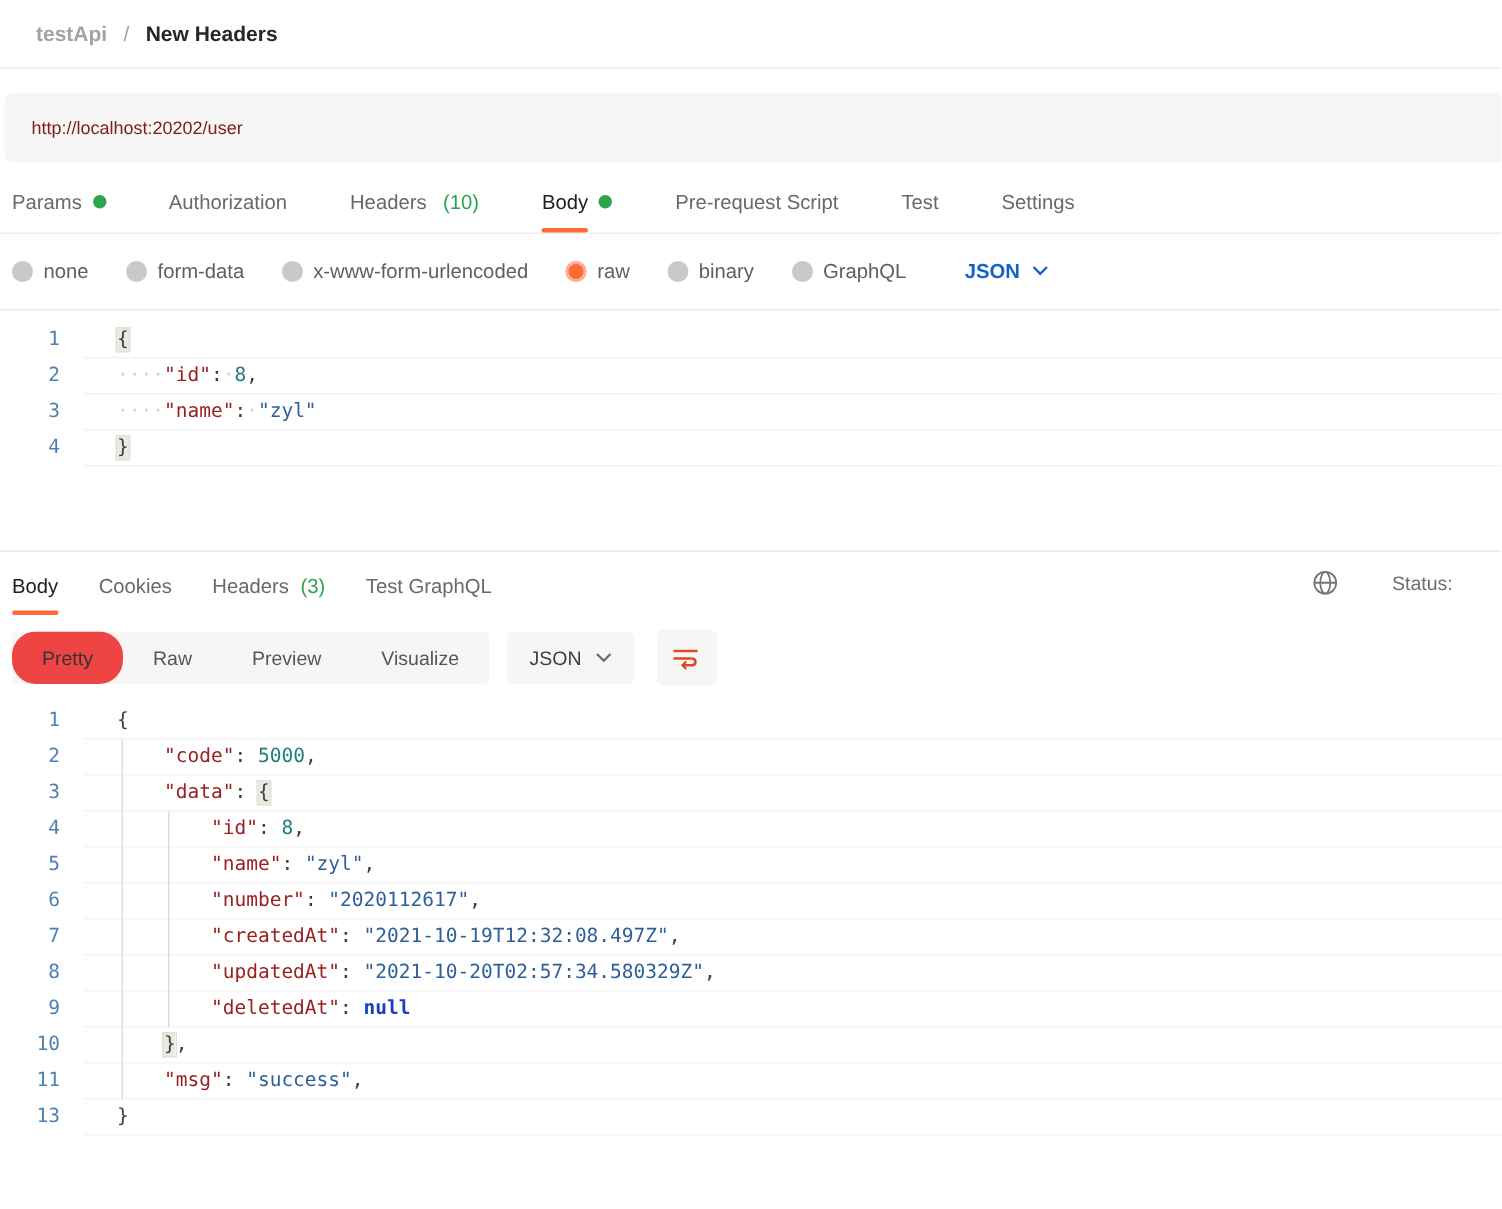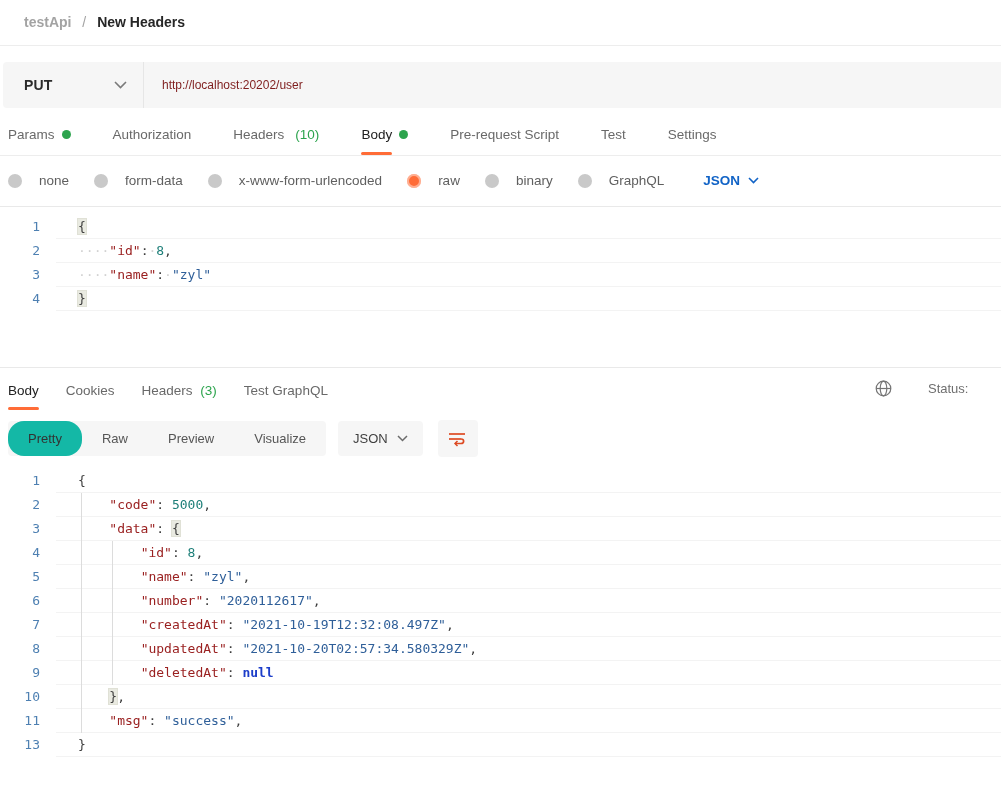--- a/index.html
+++ b/index.html
@@ -24,21 +24,21 @@
   
   .req-tabs { display:flex; align-items:flex-end; gap:42px; padding:19px 0 0 8px; border-bottom:1px solid #ededed; }
   .req-tab { display:flex; align-items:center; gap:7px; font-size:13.5px; color:#696969; padding:0 0 13px 0; position:relative; cursor:pointer; white-space:nowrap; }
   .req-tab.active { color:#212121; }
   .req-tab.active::after { content:""; position:absolute; left:0; bottom:0; height:3px; width:calc(100% - 16px); background:#ff6c37; border-radius:2px; }
   .tab-count { margin-left:4px; }
   .dot { width:9px; height:9px; border-radius:50%; display:inline-block; }
 
   
   .radio-row { display:flex; align-items:center; gap:25px; padding:17px 8px 18px 8px; border-bottom:1px solid #e9e9e9; }
-  .radio-item { display:flex; align-items:center; gap:17px; font-size:13.5px; color:#5f5f5f; cursor:pointer; }
+  .radio-item { display:flex; align-items:center; gap:7px; font-size:13.5px; color:#5f5f5f; cursor:pointer; }
   .radio-circle { width:14px; height:14px; border-radius:50%; background:#c9c9c9; }
   .radio-item.selected .radio-circle { background:#ff6c37; box-shadow:inset 0 0 0 2px rgba(255,255,255,.45); }
   .lang-select { display:flex; align-items:center; gap:8px; margin-left:14px; cursor:pointer; }
   .lang-select .lang-label { font-size:13.5px; font-weight:700; }
 
   
   .editor { padding-top:8px; font-family:"DejaVu Sans Mono", monospace; font-size:13px; }
   .code-row { display:flex; height:24px; line-height:24px; }
   .ln { width:56px; flex:0 0 56px; text-align:right; padding-right:16px; color:#4e80b2; user-select:none; }
   .code-line { flex:1; white-space:pre; position:relative; box-shadow:inset 0 -1px 0 #f3f3f3; padding-left:22px; }
@@ -60,46 +60,38 @@
   .resp-tab { font-size:13.5px; color:#696969; padding-bottom:12px; position:relative; cursor:pointer; white-space:nowrap; }
   .resp-tab.active { color:#212121; }
   .resp-tab.active::after { content:""; position:absolute; left:0; bottom:0; height:3px; width:100%; background:#ff6c37; border-radius:2px; }
   .status-wrap { position:absolute; left:875px; top:12px; width:126px; display:flex; align-items:center; gap:36px; overflow:hidden; white-space:nowrap; }
   .status-label { font-size:13px; color:#6f6f6f; }
   .status-value { font-size:13px; color:#2da44e; margin-left:5px; }
 
   .resp-toolbar { display:flex; align-items:center; gap:12px; margin:10px 0 0 8px; }
   .seg { display:inline-flex; background:#f6f6f6; border-radius:4px; overflow:hidden; }
   .seg-item { padding:10px 20px; font-size:13px; color:#565656; cursor:pointer; }
-  .seg-item.active { background:#14b8a6; border-radius:16px; color:#333; font-weight:400; }
+  .seg-item.active { background:#ef4444; border-radius:16px; color:#333; font-weight:400; }
   .tool-btn { display:flex; align-items:center; gap:9px; background:#f6f6f6; border-radius:4px; padding:10px 15px; font-size:13px; color:#3f3f3f; cursor:pointer; }
   .icon-btn { width:40px; height:37px; background:#f6f6f6; border-radius:4px; display:flex; align-items:center; justify-content:center; cursor:pointer; margin-left:3px; }
 
   .response-editor-block { padding-top:12px; }
 
   svg { display:block; }
 </style>
 </head>
 <body>
 
 <div class="breadcrumb">
   <span class="crumb-collection">testApi</span>
   <span class="crumb-sep">/</span>
   <span class="crumb-current">New Headers</span>
 </div>
 
 <div class="url-bar">
-  <div class="method-select">
-    <span class="method-label">PUT</span>
-    <span>
-      <svg width="13" height="8" viewBox="0 0 13 8">
-          <polyline points="1,1 6.5,6.5 12,1" fill="none" stroke="#7a7a7a" stroke-width="1.6"></polyline>
-        </svg>
-    </span>
-  </div>
   <div class="url-field">http://localhost:20202/user</div>
 </div>
 
 <div class="req-tabs">
   <div class="req-tab">
     <span>Params</span>
     <span class="dot" style="background:#2da44e"></span>
   </div>
   <div class="req-tab">
     <span>Authorization</span>

